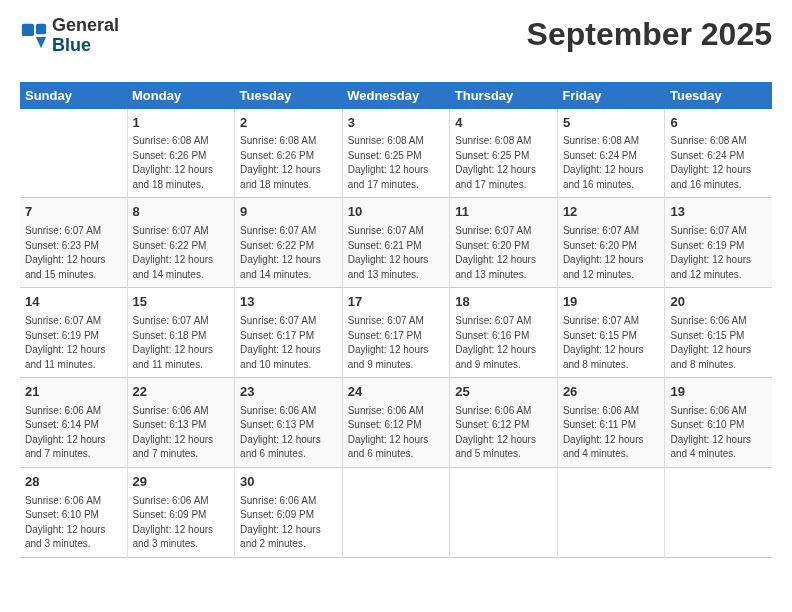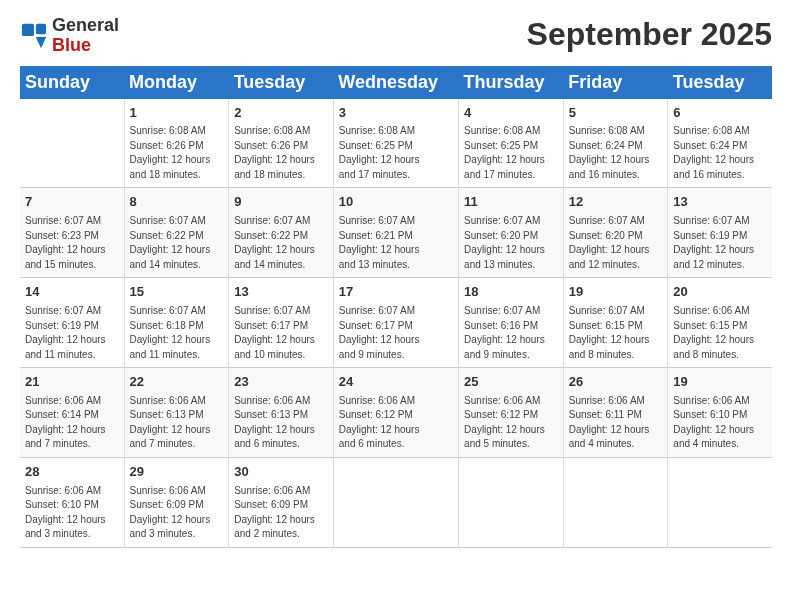--- a/index.html
+++ b/index.html
@@ -7,34 +7,34 @@
       font-family: Arial, sans-serif;
       background: #fff;
       width: 792px;
       min-height: 612px;
       padding: 16px 20px;
     }
     .header-area {
       display: flex;
       justify-content: space-between;
       align-items: flex-start;
-      margin-bottom: 10px;
+      margin-bottom: 26px;
     }
     .logo {
       display: flex;
       align-items: center;
       gap: 4px;
     }
     .logo-text {
       font-size: 18px;
       font-weight: bold;
       color: #333;
       line-height: 1.1;
     }
-    .logo-text .blue { color: #b91c1c; }
+    .logo-text .blue { color: #0c4a6e; }
     .logo-icon {
       width: 28px;
       height: 28px;
     }
     .title-block {
       text-align: left;
     }
     .title-block h1 {
       font-size: 32px;
       font-weight: bold;
@@ -48,21 +48,21 @@
     table {
       width: 100%;
       border-collapse: collapse;
       font-size: 11.5px;
     }
     thead th {
       background-color: #2a75c7;
       color: #fff;
       text-align: left;
       padding: 6px 5px;
-      font-size: 18px;
+      font-size: 13px;
       font-weight: bold;
     }
     tbody tr {
       border-bottom: 1px solid #ccc;
     }
     tbody td {
       vertical-align: top;
       padding: 5px 5px;
       border-right: 1px solid #ddd;
       min-height: 80px;

